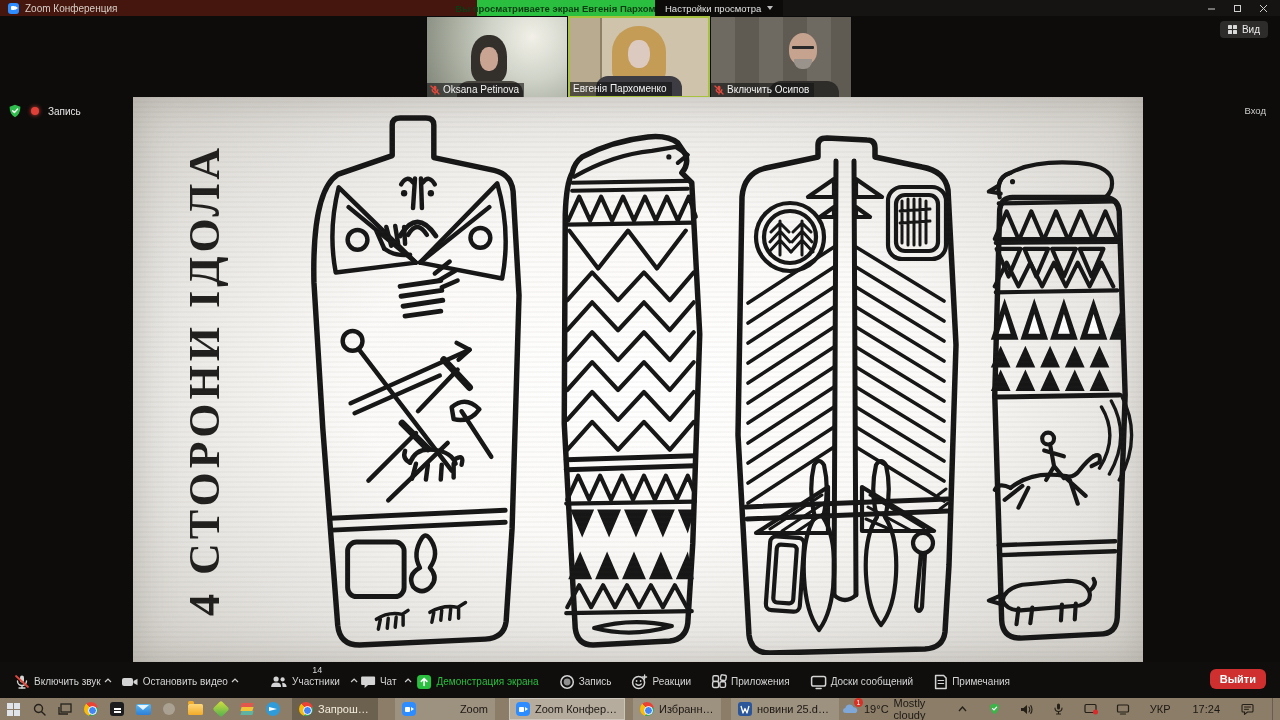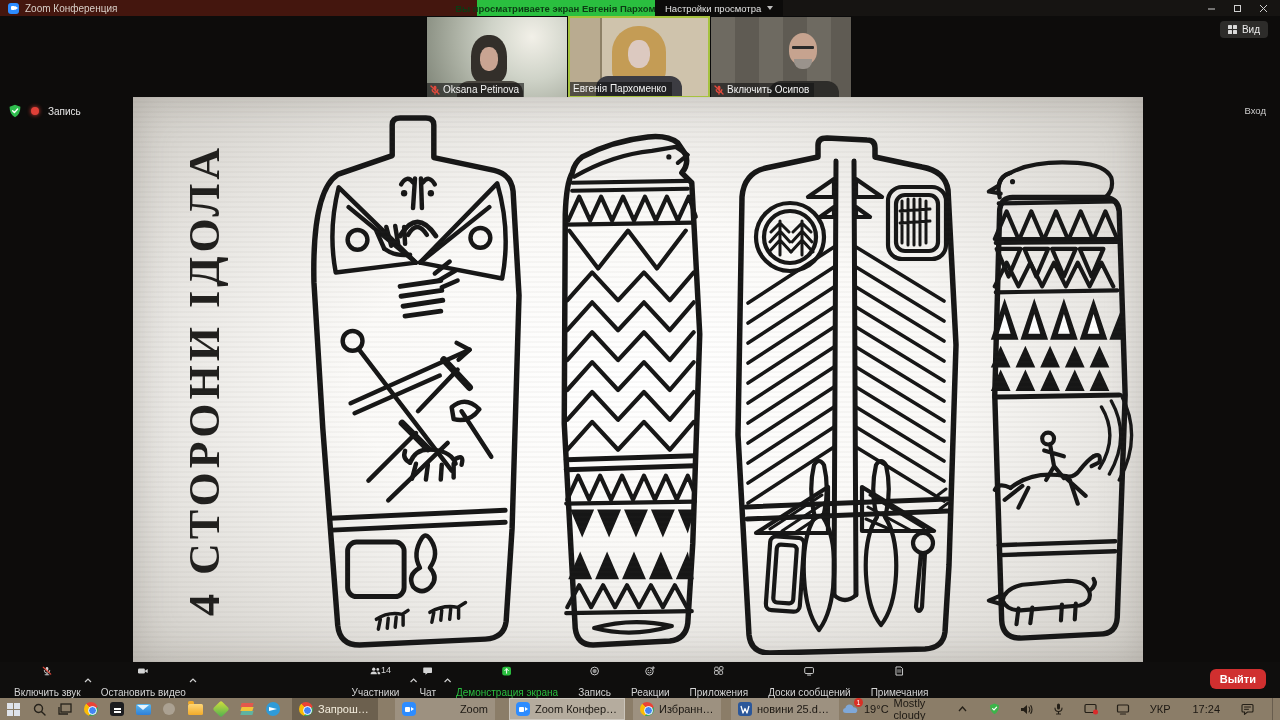--- a/index.html
+++ b/index.html
@@ -56,21 +56,21 @@
   .slide-title{position:absolute;left:-208px;top:243px;width:560px;height:80px;line-height:80px;text-align:center;
     transform:rotate(-90deg);font-family:"Liberation Serif",serif;font-weight:700;font-size:44px;letter-spacing:4px;color:#201f1d;}
   .idol{position:absolute;}
   .idol svg{display:block;width:100%;height:100%;}
 
   
   .ztoolbar{position:absolute;left:0;top:662px;width:1280px;height:36px;background:#0f0e0d;}
   .tgroup{position:absolute;top:0;height:36px;display:flex;align-items:flex-start;}
   .tgroup.left{left:4px;}
   .tgroup.center{left:50%;transform:translateX(-50%);}
-  .titem{position:relative;height:36px;display:flex;flex-direction:column;align-items:center;justify-content:flex-start;padding:4px 10px 0 10px;gap:12px;}
+  .titem{position:relative;height:36px;display:flex;flex-direction:row;align-items:center;justify-content:flex-start;padding:4px 10px 0 10px;gap:4px;}
   .titem .tlabel{font-size:10px;color:#d4d4d4;white-space:nowrap;line-height:10px;}
   .titem.green .tlabel{color:#2abf3f;}
   .chev{position:absolute;top:7px;right:-1px;}
   .pcount{position:absolute;top:3px;left:58%;font-size:9px;color:#d4d4d4;}
   .leave-btn{position:absolute;right:14px;top:7px;background:#d02f2f;color:#fff;font-size:11px;border-radius:6px;padding:4px 10px;font-weight:bold;}
 
   
   .taskbar{position:absolute;left:0;top:698px;width:1280px;height:22px;background:#8b7d68;display:flex;align-items:center;color:#1c1813;font-size:11px;}
   .tb-icon{width:26px;height:22px;display:flex;align-items:center;justify-content:center;flex:0 0 auto;}
   .tb-btn{height:22px;display:flex;align-items:center;gap:5px;padding:0 7px;margin-right:3px;background:rgba(255,255,255,0.16);overflow:hidden;white-space:nowrap;flex:0 0 auto;}

